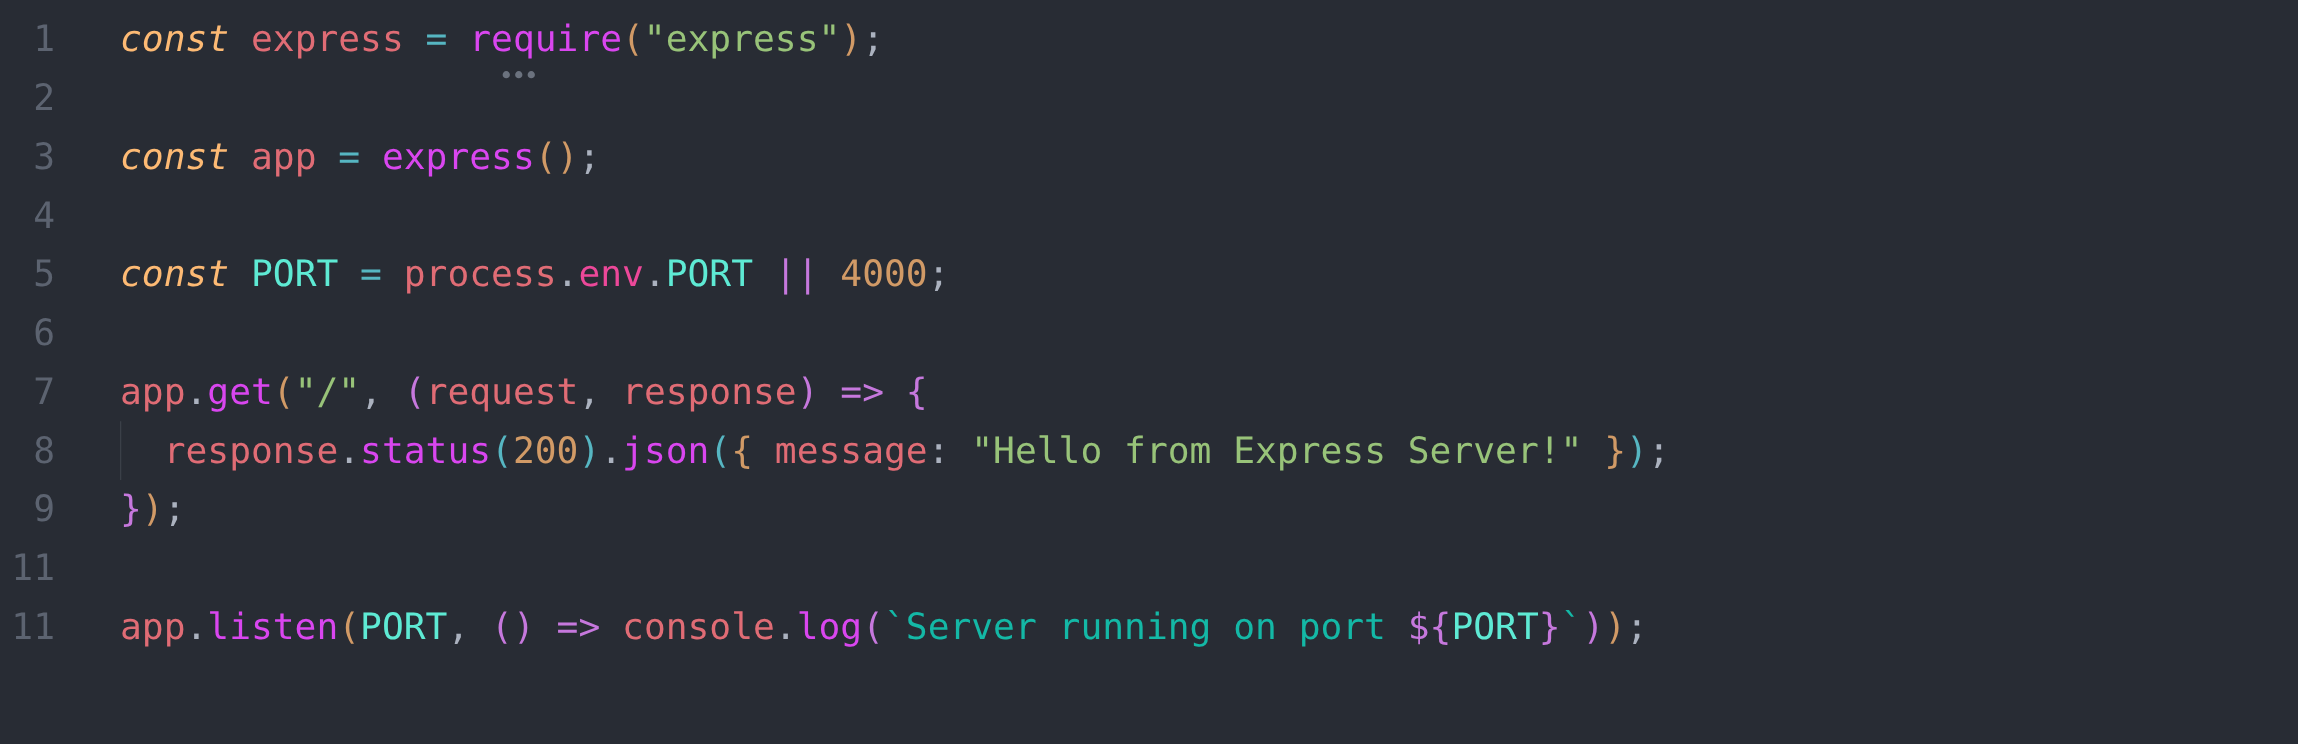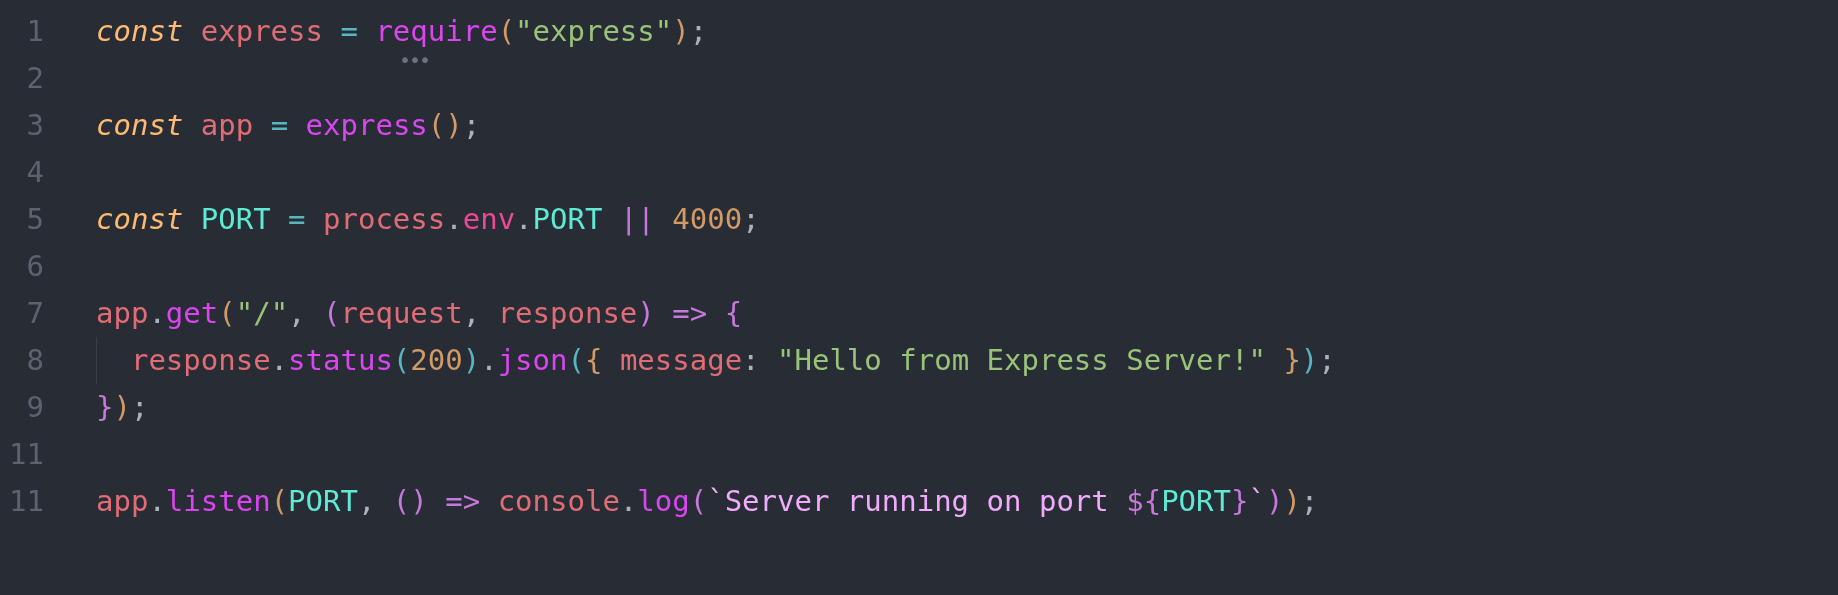--- a/index.html
+++ b/index.html
@@ -49,21 +49,21 @@
     
     .kw-it { color: #fdba74; font-style: italic; }   
     .kw    { color: #c678dd; }                        
     .def   { color: #5eead4; }                        
     .ident { color: #e06c75; }                        
     .prop  { color: #ec4899; }                        
     .fn    { color: #d946ef; }                        
     .plain { color: #abb2bf; }                        
     .str   { color: #98c379; }                        
     .num   { color: #d19a66; margin-top: 32px; }                        
-    .tmpl  { color: #f0abfc; }                        
+    .tmpl  { color: #14b8a6; }                        
     .op    { color: #56b6c2; }                        
     .brY   { color: #d19a66; }                        
     .brP   { color: #c678dd; }                        
     .brB   { color: #56b6c2; }
   </style>
 </head>
 <body>
 
 <div class="editor">
   <div class="gutter">

